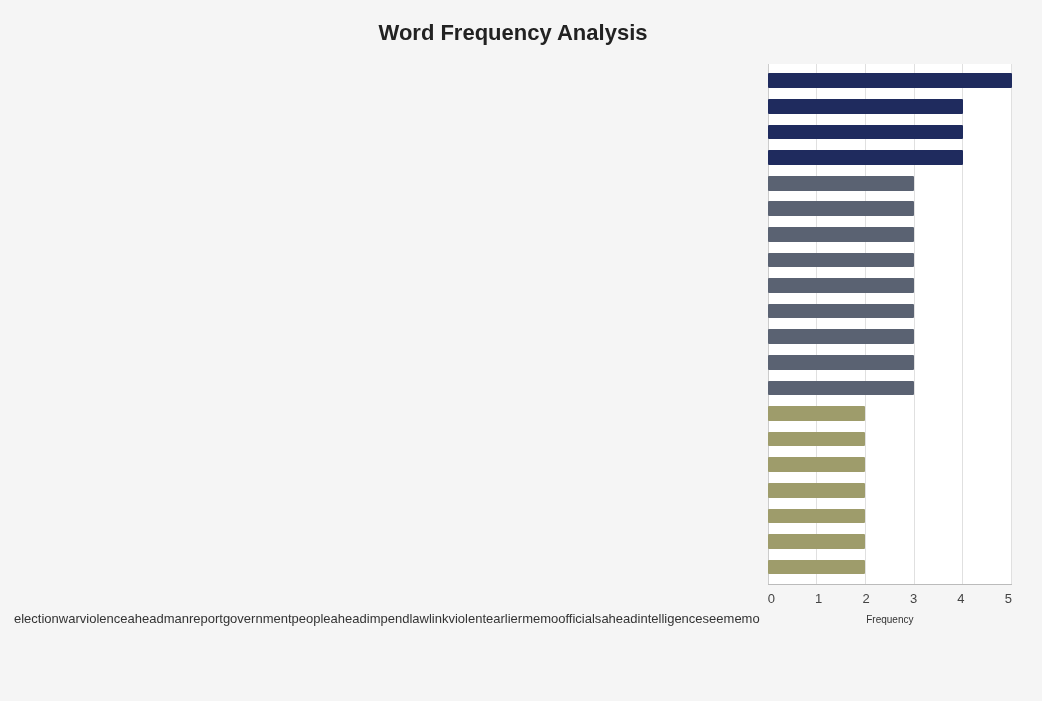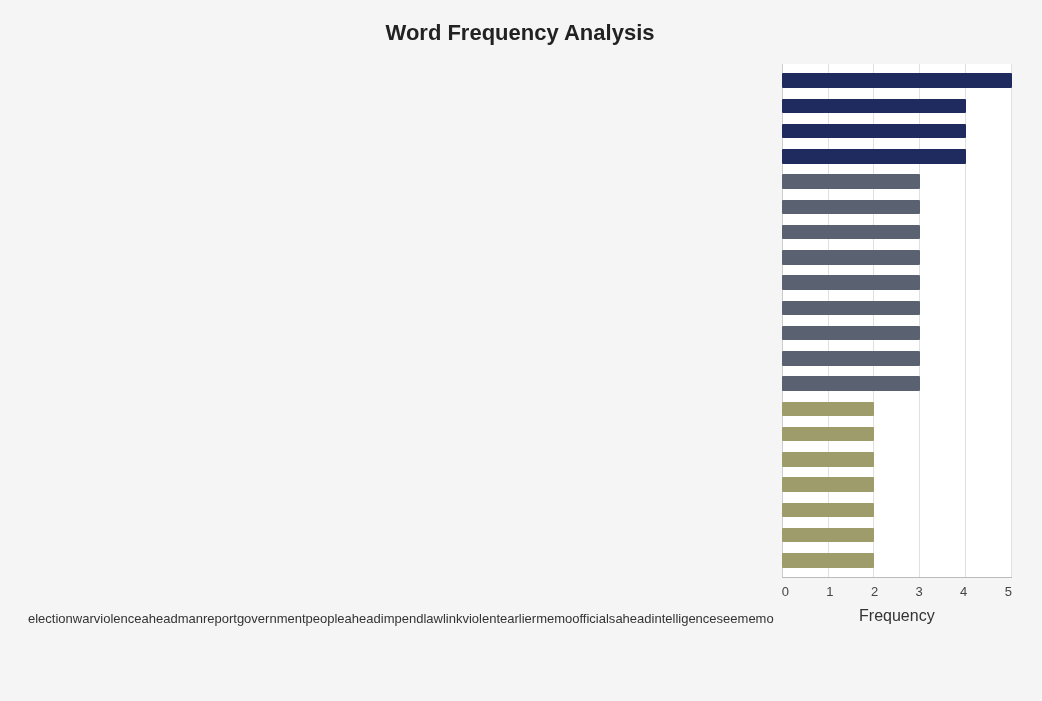--- a/index.html
+++ b/index.html
@@ -9,21 +9,21 @@
       width: 1042px;
       height: 701px;
       display: flex;
       align-items: center;
       justify-content: center;
     }
     .chart-container {
       background: #f5f5f5;
       width: 1042px;
       height: 701px;
-      padding: 20px 30px 60px 28px;
+      padding: 20px 30px 60px 14px;
       position: relative;
     }
     .chart-title {
       text-align: center;
       font-size: 22px;
       font-weight: bold;
       color: #222;
       margin-bottom: 18px;
     }
     .chart-area {
@@ -95,21 +95,21 @@
       padding: 6px 0 0 0;
       border-top: 1px solid #bbb;
     }
     .x-tick {
       font-size: 13px;
       color: #444;
       text-align: center;
     }
     .x-label {
       text-align: center;
-      font-size: 16px;
+      font-size: 10px;
       color: #333;
       margin-top: 8px;
     }
   </style>
 </head>
 <body>
 
 <div class="chart-container">
   <div class="chart-title">Word Frequency Analysis</div>
   <div class="chart-area">

